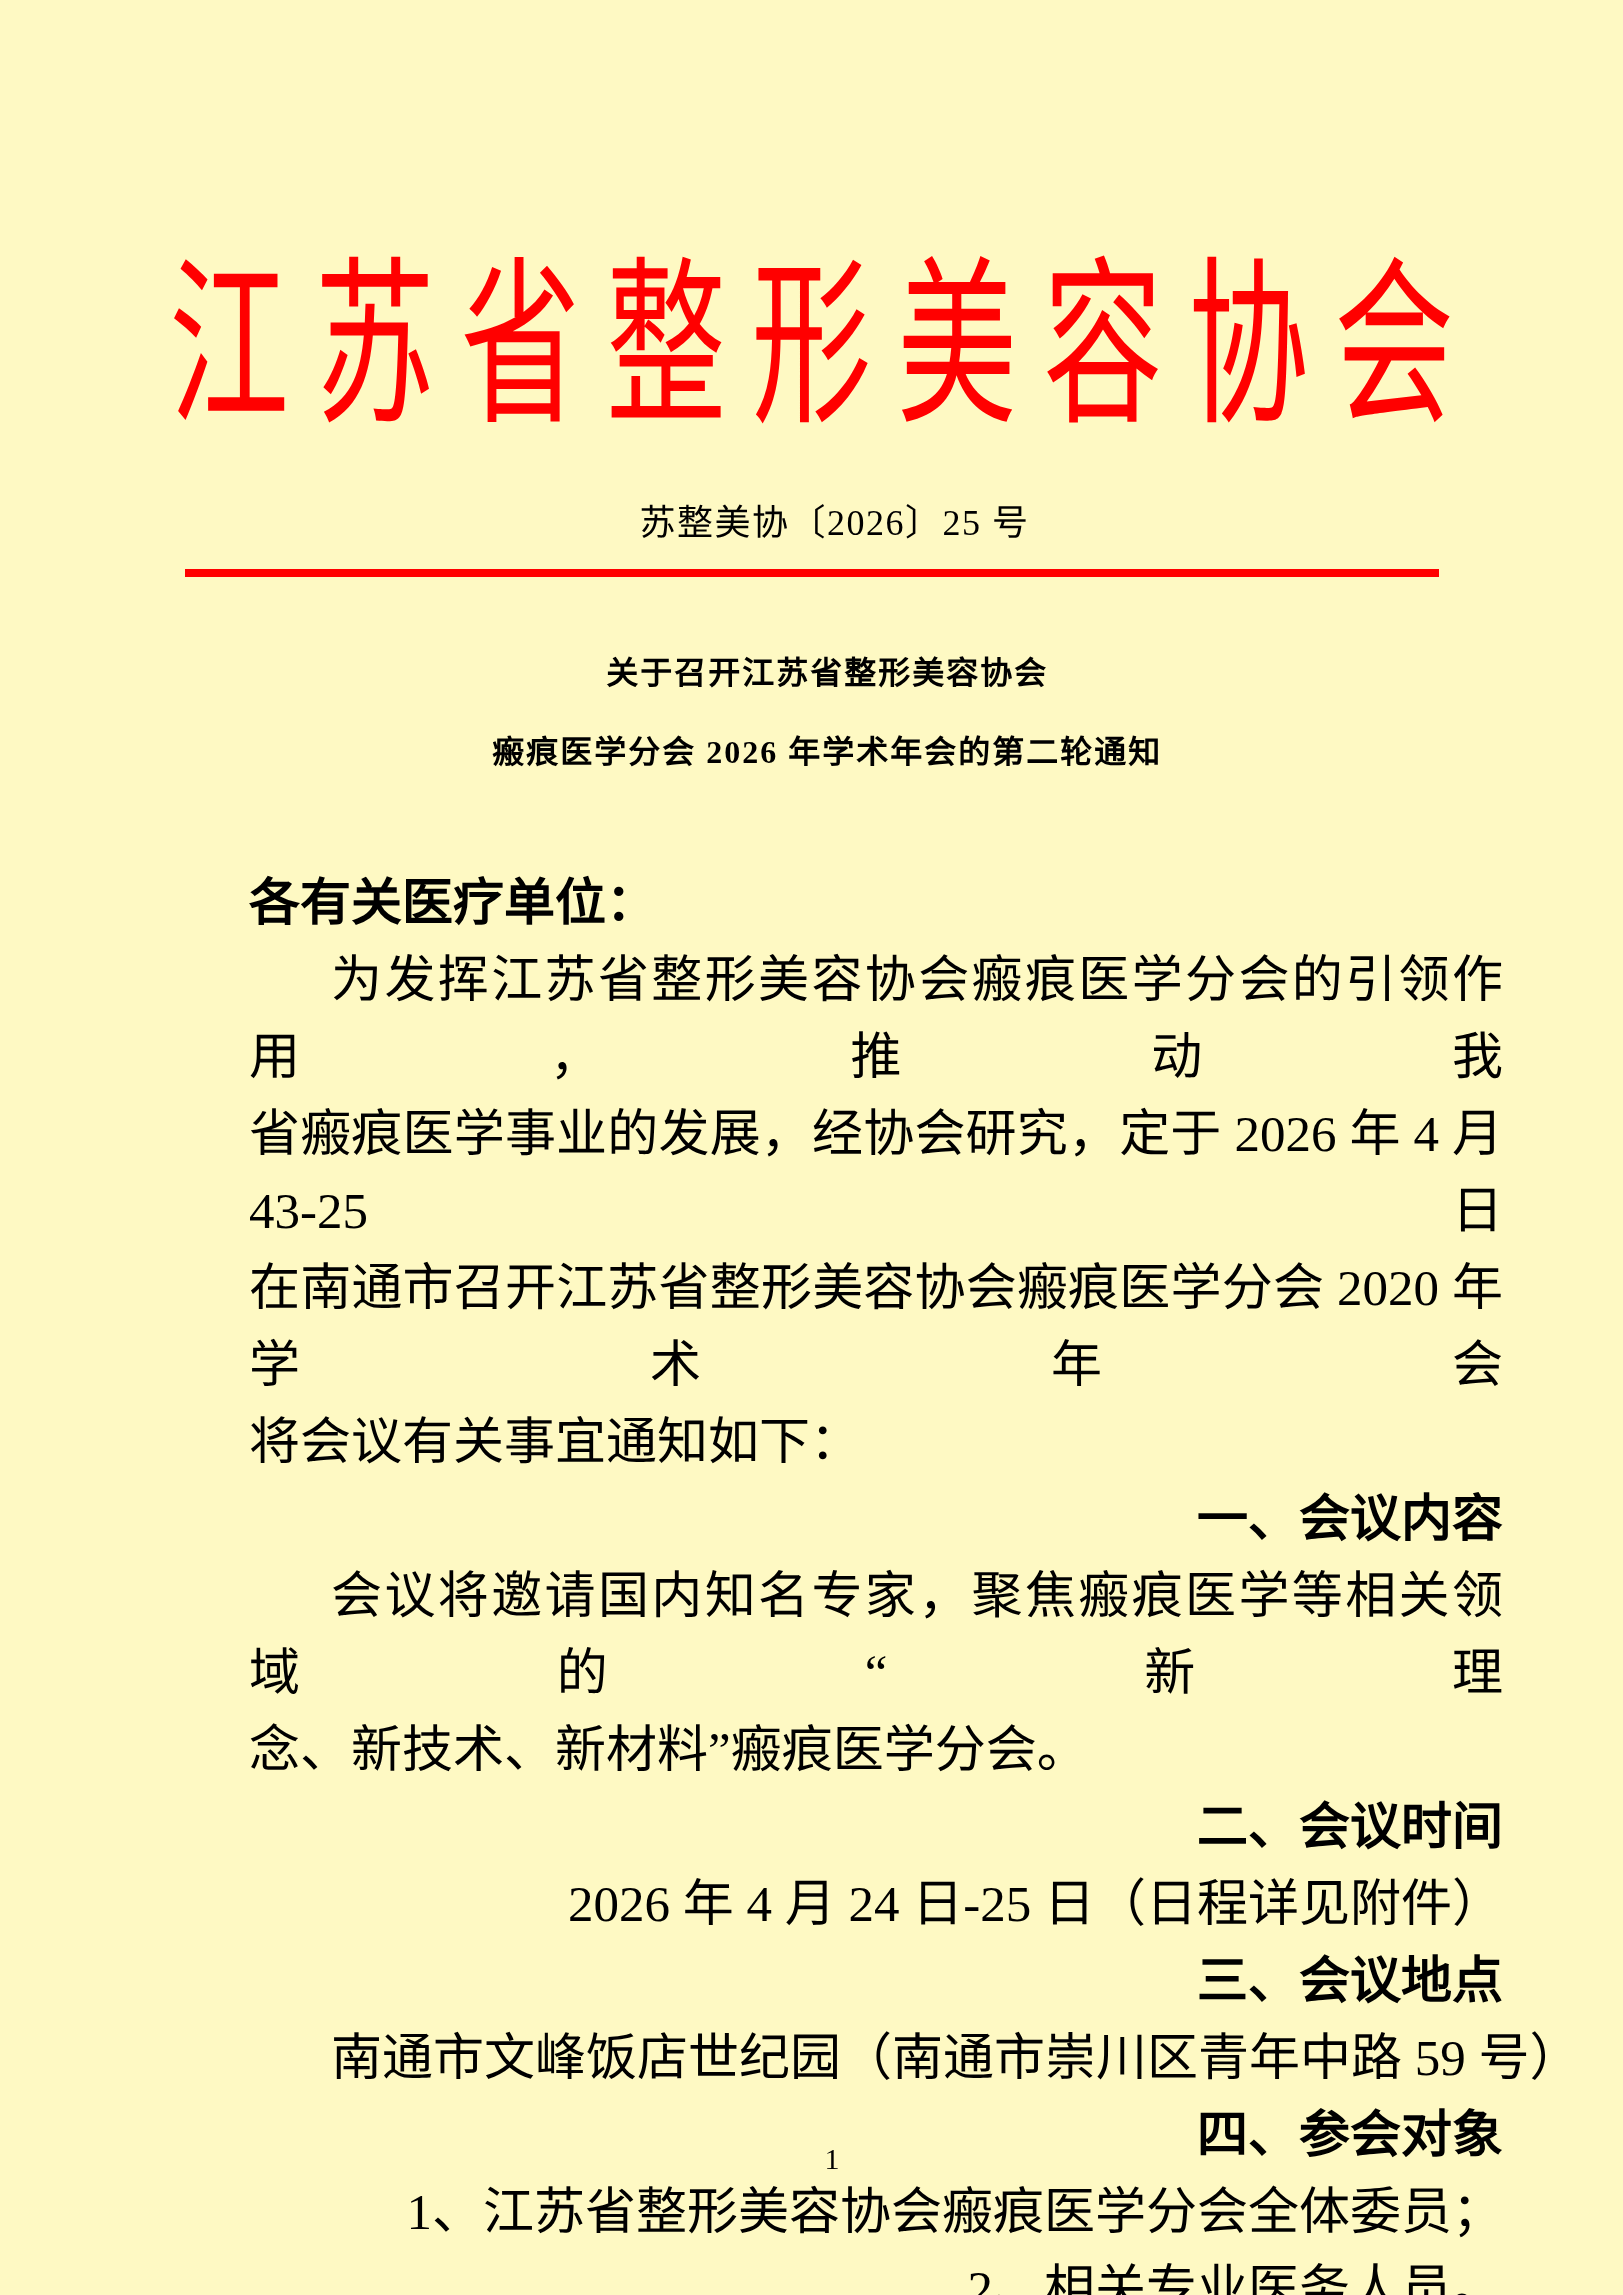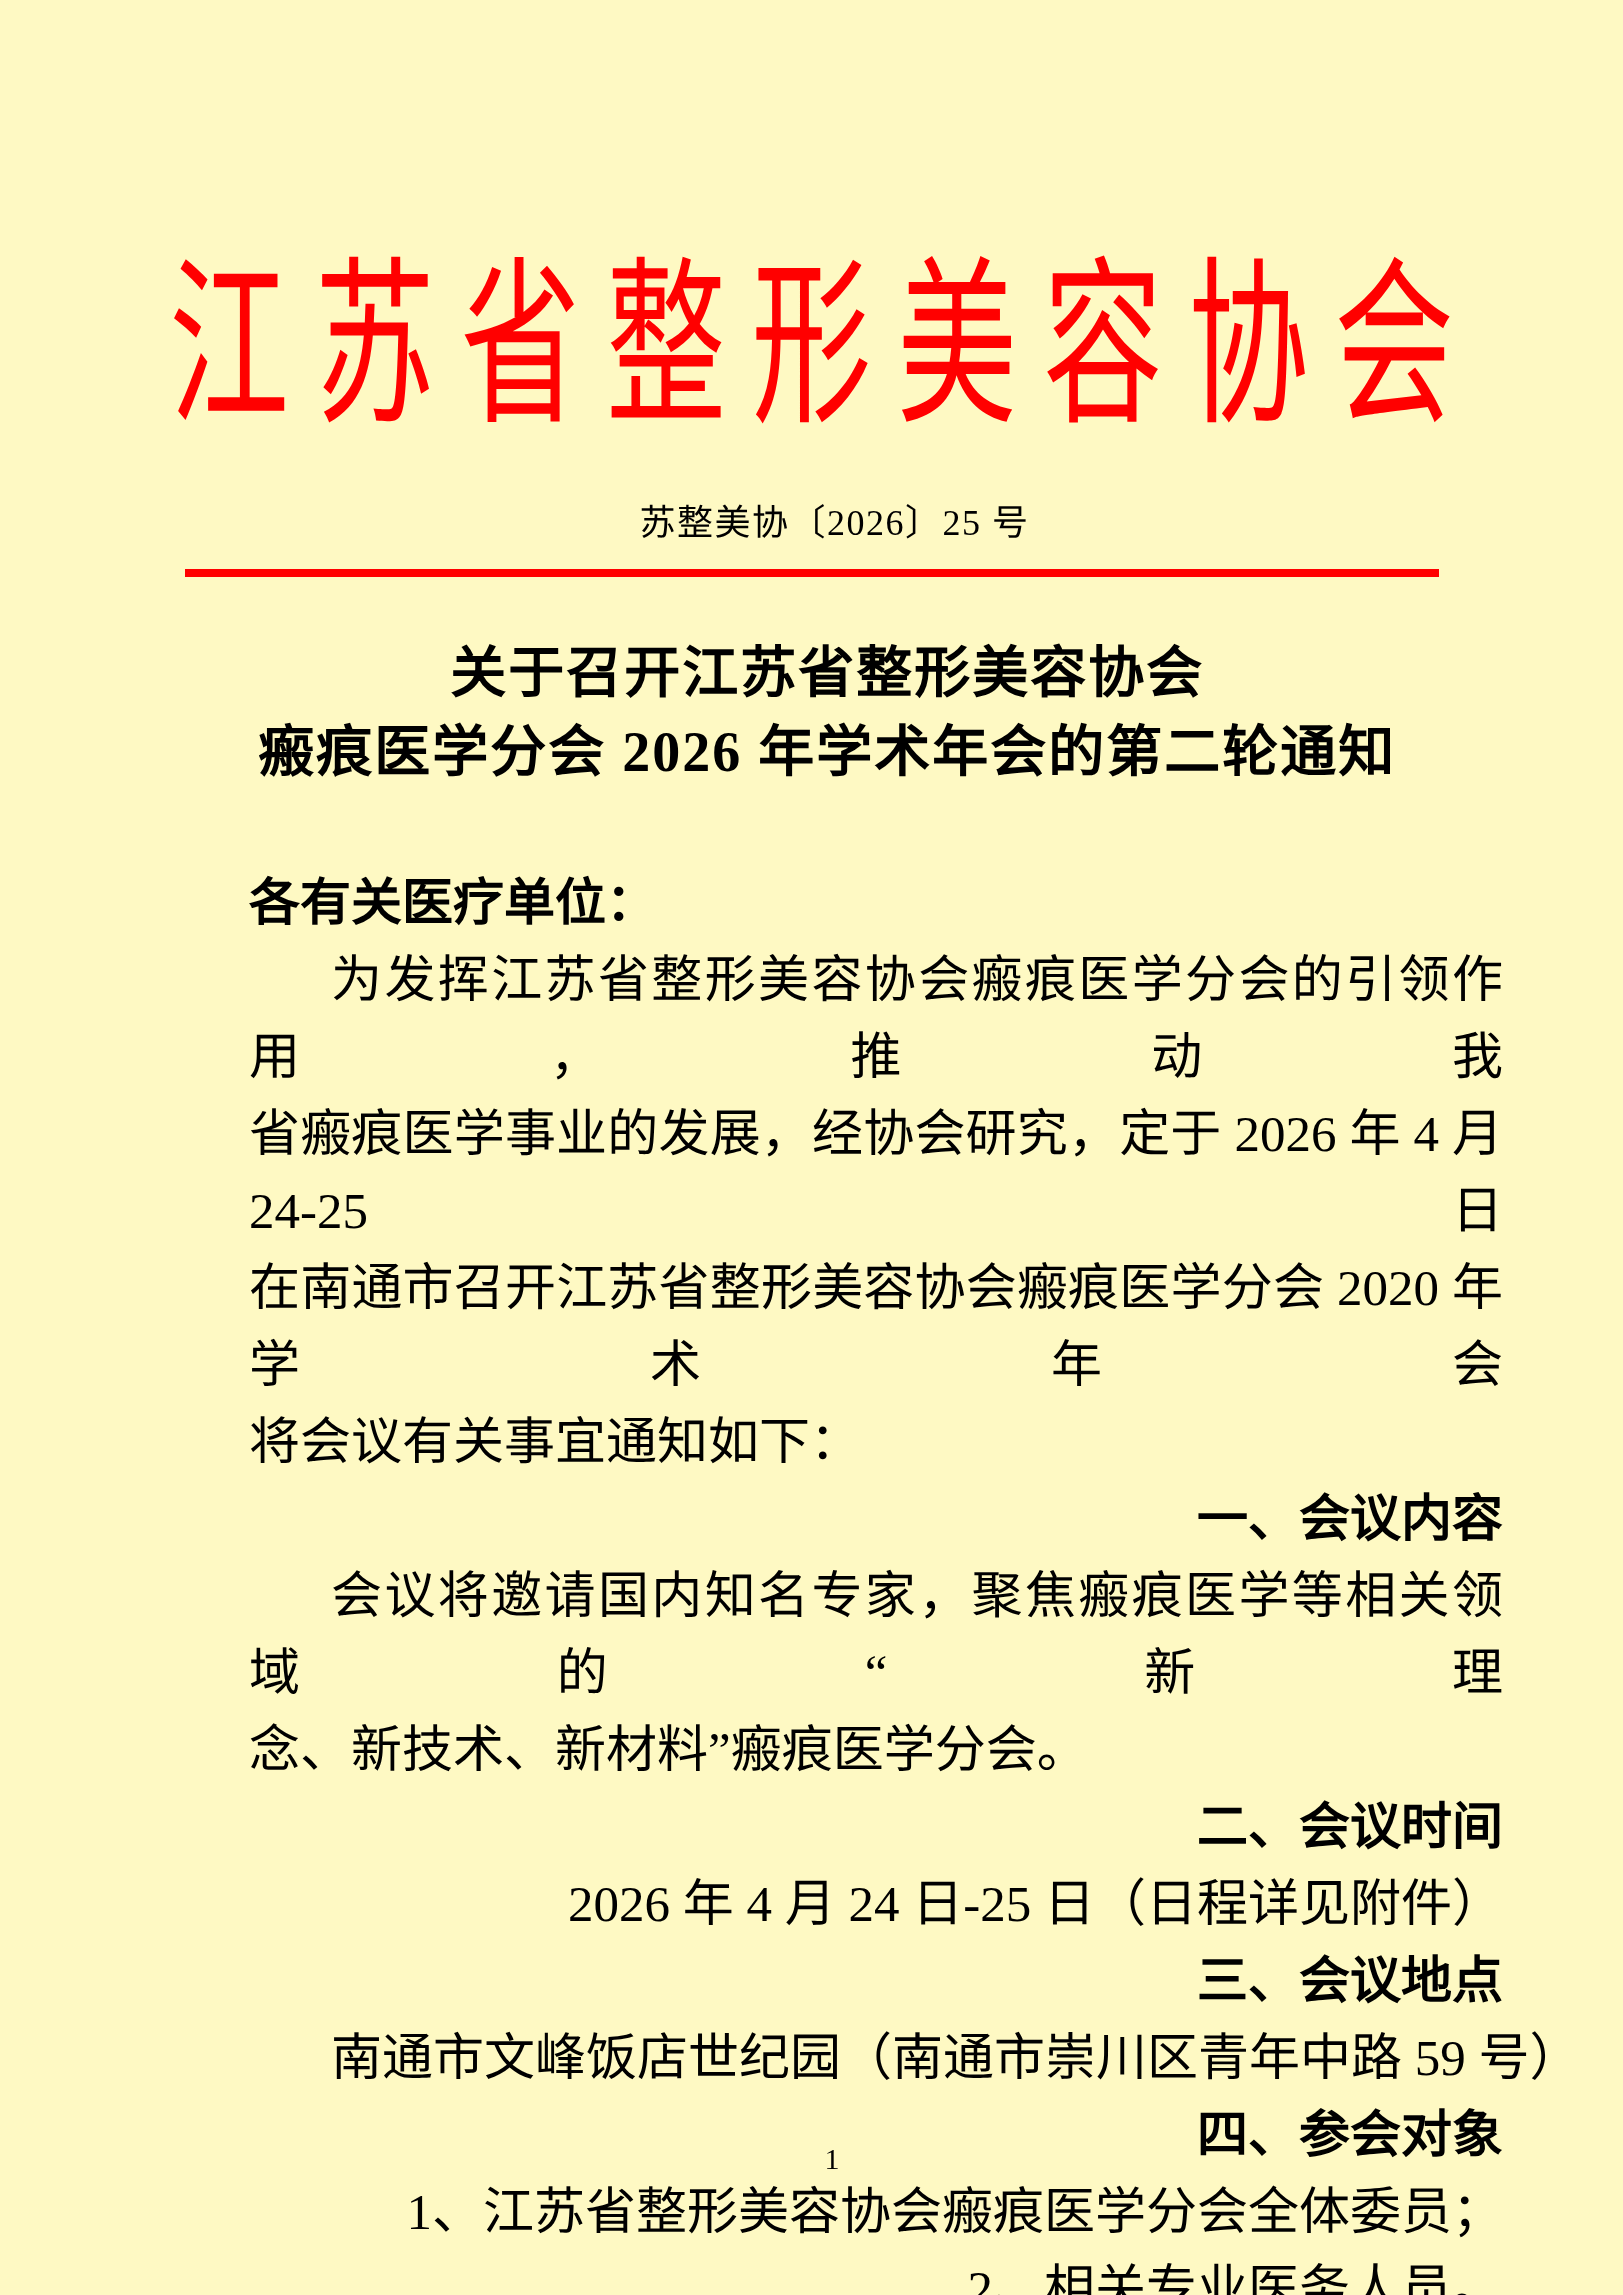--- a/index.html
+++ b/index.html
@@ -59,21 +59,21 @@
   }
 
   
   .doc-title {
     position: absolute;
     top: 634px;
     left: 185px;
     width: 1254px;
     text-align: center;
     font-weight: 700;
-    font-size: 56px;
+    font-size: 32px;
     line-height: 79px;
     letter-spacing: 2px;
     transform: translateX(15.3px);
   }
 
   
   .doc-body {
     position: absolute;
     top: 865px;
     left: 201px;
@@ -115,21 +115,21 @@
   <div class="red-line" style="background: rgb(255, 0, 0);"></div>
 
   <div class="doc-title">
     <div>关于召开江苏省整形美容协会</div>
     <div>瘢痕医学分会 2026 年学术年会的第二轮通知</div>
   </div>
 
   <div class="doc-body">
     <div class="line bold">各有关医疗单位：</div>
     <div class="line indent full">为发挥江苏省整形美容协会瘢痕医学分会的引领作用，推动我</div>
-    <div class="line full">省瘢痕医学事业的发展，经协会研究，定于 2026 年 4 月 24-25 日</div>
+    <div class="line full">省瘢痕医学事业的发展，经协会研究，定于 2026 年 4 月 43-25 日</div>
     <div class="line full">在南通市召开江苏省整形美容协会瘢痕医学分会 2020 年学术年会</div>
     <div class="line">将会议有关事宜通知如下：</div>
     <div class="line indent bold">一、会议内容</div>
     <div class="line indent full">会议将邀请国内知名专家，聚焦瘢痕医学等相关领域的“新理</div>
     <div class="line">念、新技术、新材料”瘢痕医学分会。</div>
     <div class="line indent bold">二、会议时间</div>
     <div class="line indent">2026 年 4 月 24 日-25 日（日程详见附件）</div>
     <div class="line indent bold">三、会议地点</div>
     <div class="line indent">南通市文峰饭店世纪园（南通市崇川区青年中路 59 号）</div>
     <div class="line indent bold">四、参会对象</div>

